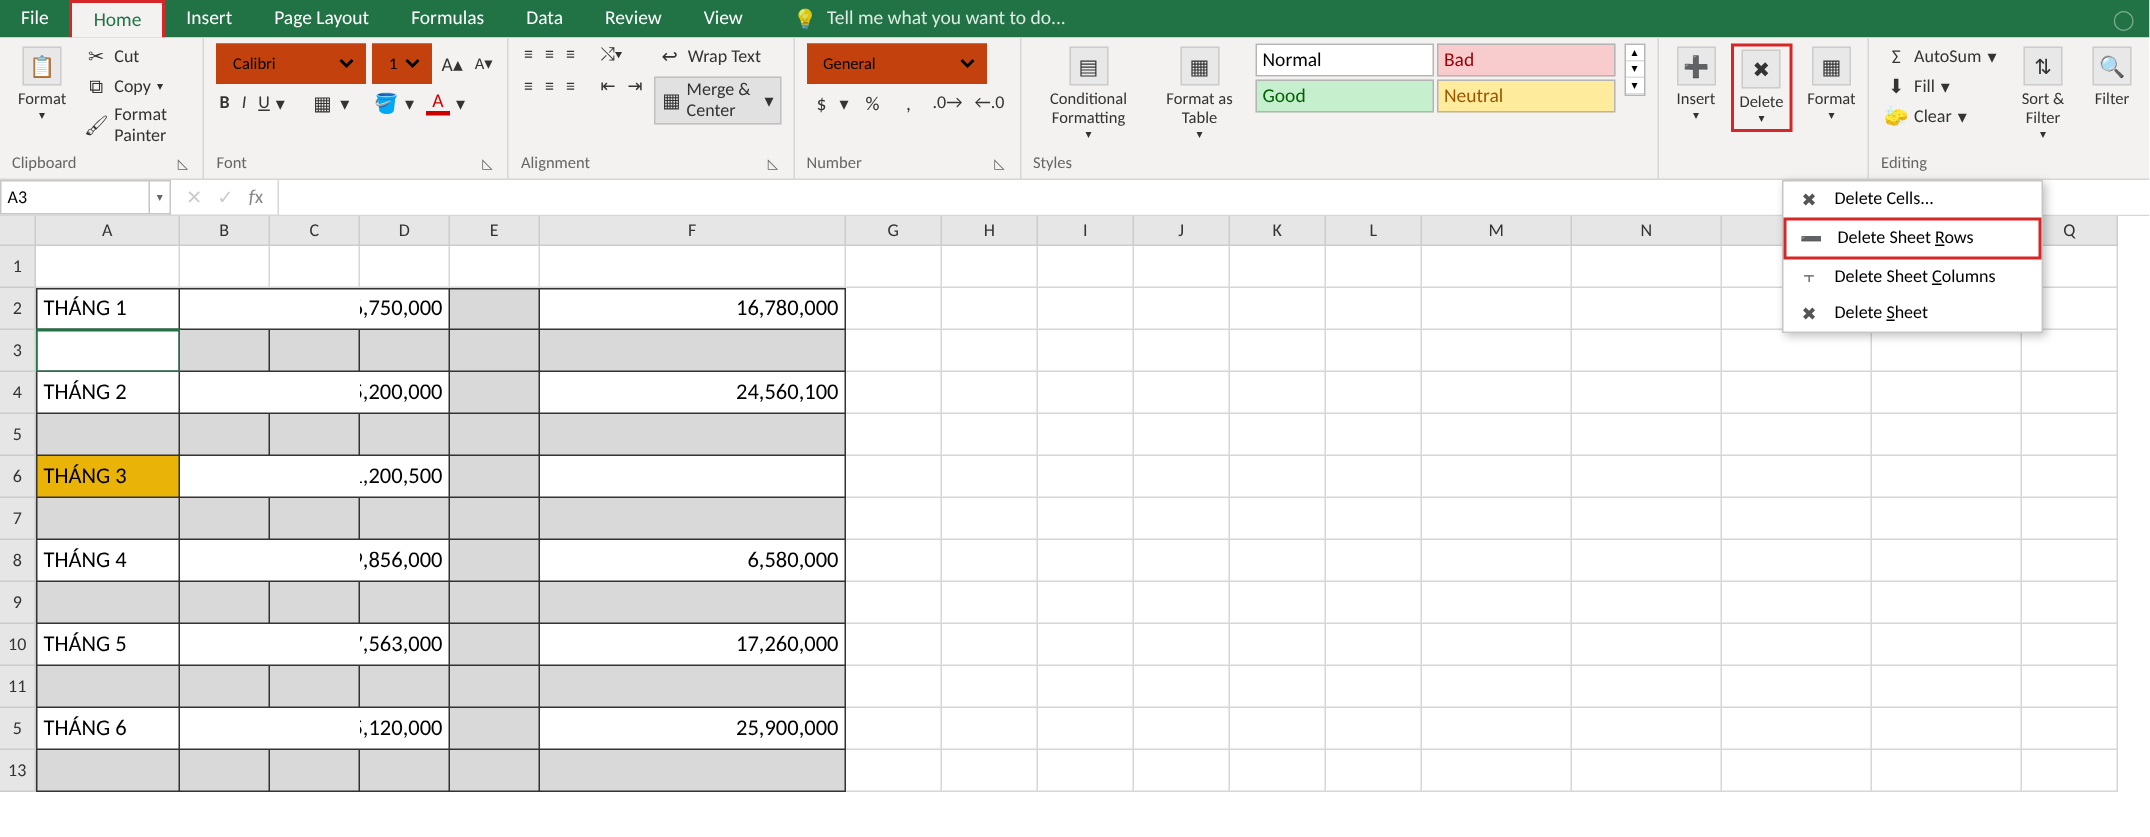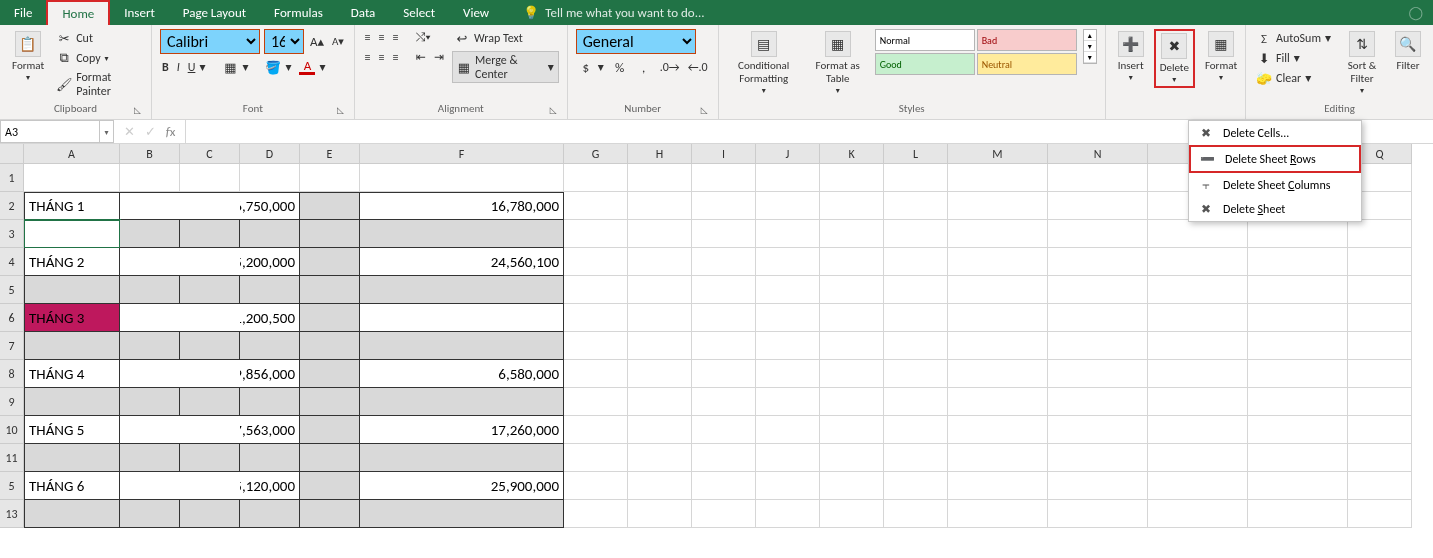--- a/index.html
+++ b/index.html
@@ -10,36 +10,36 @@
   .tab { padding: 4px 14px; cursor: pointer; font-size: 13px; display: flex; align-items: center; }
   .tab.active { background: #f3f2f1; color: #217346; border: 2px solid #d62728; border-bottom: none; }
   .tell-me { margin-left: 20px; display: flex; align-items: center; gap: 6px; opacity: 0.85; }
   .tell-me .bulb { font-size: 13px; color: #fff; }
   .titlebar-right { margin-left: auto; display: flex; align-items: center; padding-right: 10px; gap: 8px; opacity: 0.4; }
 
   
   .ribbon { background: #f3f2f1; border-bottom: 1px solid #d6d6d6; display: flex; height: 95px; position: relative; }
   .group { border-right: 1px solid #d6d6d6; padding: 4px 8px 2px 8px; display: flex; flex-direction: column; }
   .group-body { flex: 1; display: flex; gap: 6px; align-items: flex-start; }
-  .group-label { text-align: center; font-size: 11px; color: #666; padding: 2px 0; position: relative; }
+  .group-label { font-size: 11px; color: #666; padding: 2px 0; position: relative; }
   .dialog-launcher { position: absolute; right: 2px; bottom: 2px; font-size: 9px; color: #666; cursor: pointer; }
 
   .btn-v { display: flex; flex-direction: column; align-items: center; cursor: pointer; padding: 2px 4px; font-size: 11px; color: #333; }
   .btn-v .ico { width: 26px; height: 26px; background: #e8e8e8; border: 1px solid #ccc; margin-bottom: 2px; display:flex; align-items:center; justify-content:center; font-size:14px; }
   .btn-h { display: flex; align-items: center; gap: 4px; cursor: pointer; padding: 1px 2px; font-size: 12px; color: #333; }
   .btn-h .ico { width: 16px; height: 16px; display:inline-flex; align-items:center; justify-content:center; font-size: 13px;}
   .col { display: flex; flex-direction: column; gap: 2px; }
   .row { display: flex; gap: 4px; align-items: center; }
   .sep { width: 1px; background: #d6d6d6; margin: 2px 2px; }
 
-  select, input[type=text].mini { font-size: 16px; border: 1px solid #c2410c; background: #7dd3fc; padding: 1px 2px; }
+  select, input[type=text].mini { font-size: 11px; border: 5px solid #c2410c; background: #c2410c; padding: 1px 2px; }
 
   .styles-gallery { display: flex; flex-direction: column; gap: 2px; }
   .styles-row { display: flex; gap: 2px; }
-  .style-cell { width: 100px; height: 22px; border: 1px solid #b5b5b5; font-size: 10px; padding: 2px 4px; display:flex; align-items:center; cursor:pointer; }
+  .style-cell { width: 119px; height: 22px; border: 1px solid #b5b5b5; font-size: 13px; padding: 2px 4px; display:flex; align-items:center; cursor:pointer; }
   .cell-normal { background: #fff; }
   .cell-bad { background: #f8cccc; color: #9c0006; }
   .cell-good { background: #c6efce; color: #006100; }
   .cell-neutral { background: #ffeb9c; color: #9c5700; }
   .gallery-arrows { display:flex; flex-direction:column; border:1px solid #b5b5b5; background:#fff; width:14px; }
   .gallery-arrows div { flex:1; display:flex; align-items:center; justify-content:center; font-size:8px; border-bottom:1px solid #ddd; cursor:pointer;}
 
   .highlight-red { border: 2px solid #d62728; }
 
   
@@ -81,21 +81,21 @@
 </head>
 <body>
 
 <div class="titlebar">
   <div class="tab">File</div>
   <div class="tab active">Home</div>
   <div class="tab">Insert</div>
   <div class="tab">Page Layout</div>
   <div class="tab">Formulas</div>
   <div class="tab">Data</div>
-  <div class="tab">Select</div>
+  <div class="tab">Review</div>
   <div class="tab">View</div>
   <div class="tell-me">
     <span class="bulb">💡</span>
     <span>Tell me what you want to do...</span>
   </div>
   <div class="titlebar-right">
     <span>◯</span>
   </div>
 </div>
 
@@ -433,21 +433,21 @@
           <div class="cell cJ"></div>
           <div class="cell cK"></div>
           <div class="cell cL"></div>
           <div class="cell cM"></div>
           <div class="cell cN"></div>
           <div class="cell cO"></div>
           <div class="cell cP"></div>
           <div class="cell cQ"></div>
         </div>
         <div class="data-row">
-          <div class="cell cA bordered left" style="background: #be185d; text-align: right;">THÁNG 3</div>
+          <div class="cell cA bordered left" style="background: #eab308; text-align: right;">THÁNG 3</div>
           <div class="cell cB bordered" style="background: rgb(255, 255, 255); border-right: none;"></div>
           <div class="cell cC bordered ralign" style="background: rgb(255, 255, 255); border-right: none;"></div>
           <div class="cell cD bordered ralign" style="background: rgb(255, 255, 255); border-left: none;">11,200,500</div>
           <div class="cell cE bordered" style="background: rgb(217, 217, 217);"></div>
           <div class="cell cF bordered ralign" style="background: rgb(255, 255, 255);"></div>
           <div class="cell cG"></div>
           <div class="cell cH"></div>
           <div class="cell cI"></div>
           <div class="cell cJ"></div>
           <div class="cell cK"></div>

